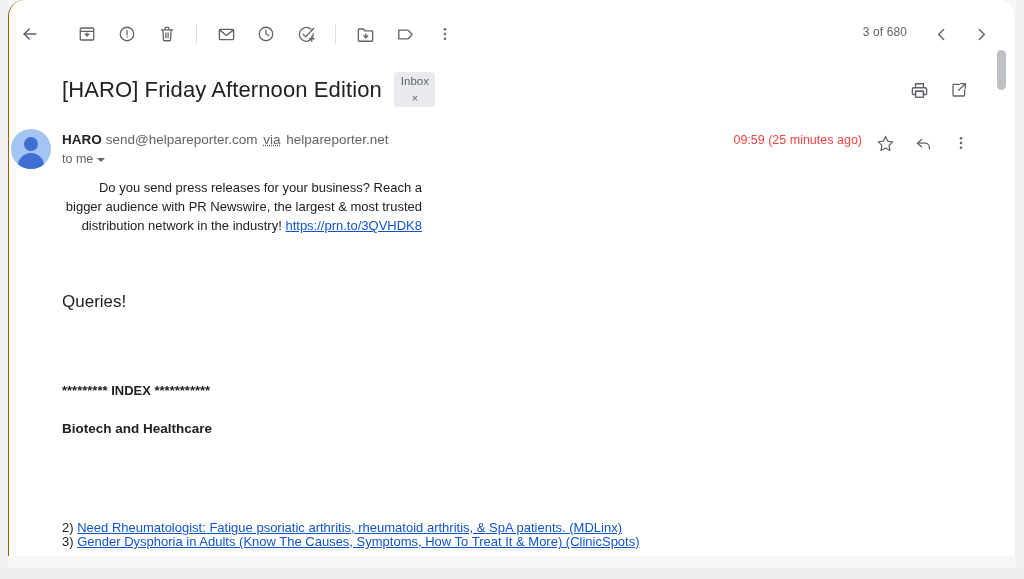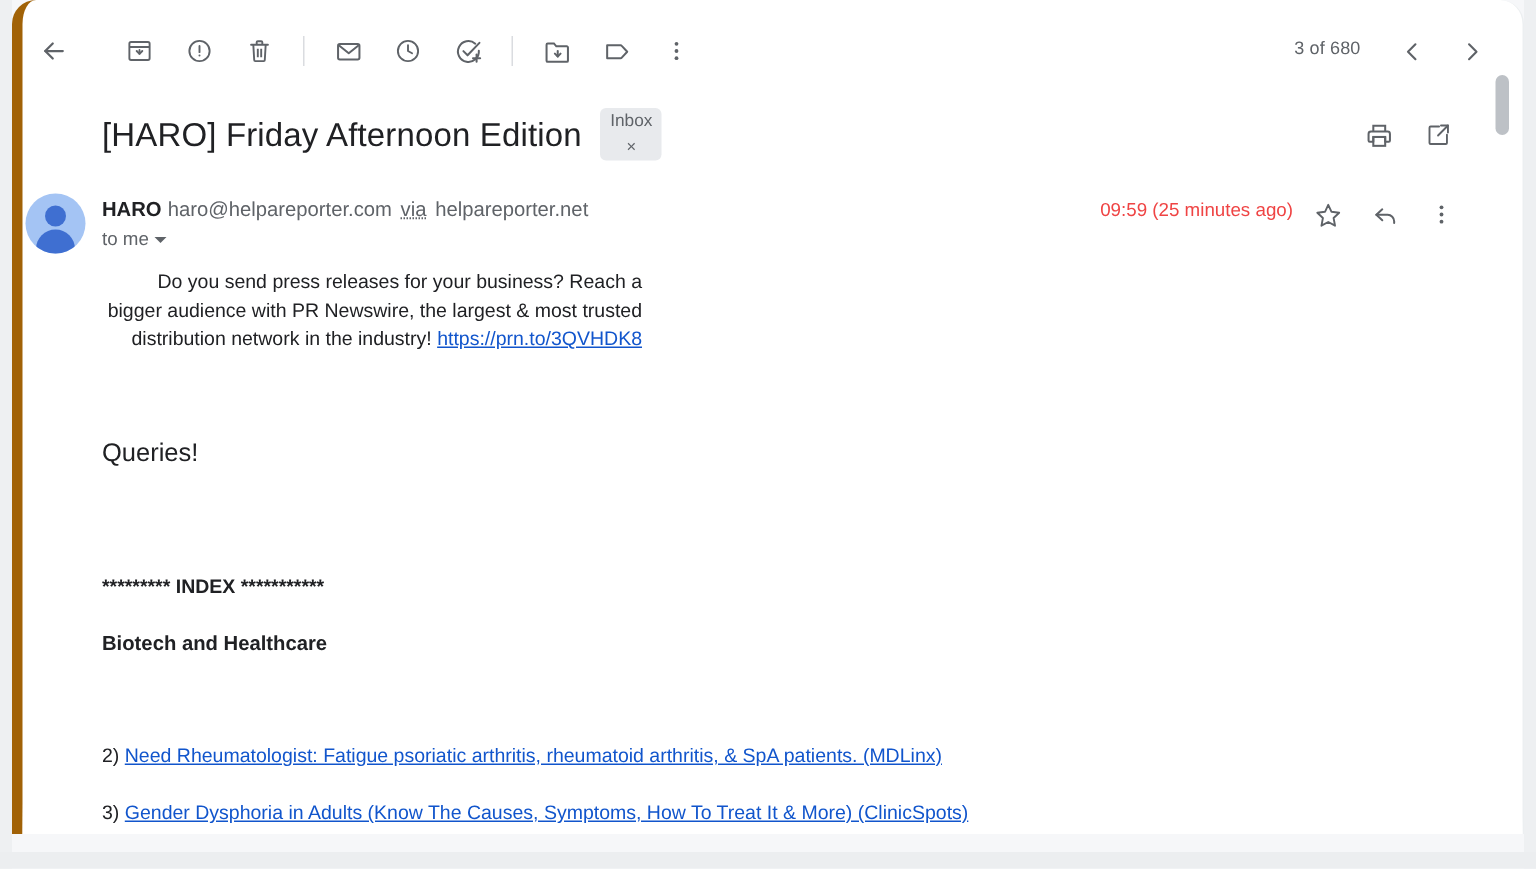--- a/index.html
+++ b/index.html
@@ -15,21 +15,21 @@
     background:#f6f7f9;
   }
   
   .card {
     position:absolute;
     left:8px; top:0px;
     width:1008px; height:556px;
     background:#ffffff;
     border-top-left-radius:16px;
     border-top-right-radius:16px;
-    border-left:7px solid #a16207;
+    border-left:1px solid #a16207;
     border-right:1px solid #eceff1;
   }
   .leftedge {
     position:absolute; left:0; top:0; width:8px; height:579px;
     background:#eef0f2;
   }
   .rightedge {
     position:absolute; right:0; top:0; width:8px; height:579px;
     background:#eef0f2;
   }
@@ -167,21 +167,21 @@
   .cat {
     position:absolute; left:53px; top:421px;
     font-size:13.5px; color:#202124; font-weight:bold;
   }
   .qitem {
     position:absolute; left:53px;
     font-size:13px; color:#202124; white-space:nowrap;
   }
   .qitem a { color:#1155cc; text-decoration:underline; cursor:pointer; }
   #q0 { top:458px; }
-  #q1 { top:496px; }
+  #q1 { top:520px; }
   #q2 { top:534px;text-align:center; }
 
   
   .scrollbar {
     position:absolute; right:9px; top:50px;
     width:9px; height:518px;
     background:transparent;
   }
   .thumb {
     position:absolute; top:0; left:0; width:9px; height:40px;
@@ -310,21 +310,21 @@
         </svg>
       </div>
     </div>
 
     <div class="avatar">
       <div class="head"></div>
       <div class="body"></div>
     </div>
 
     <div class="senderline">
-      <span class="nm">HARO</span><span>haro@helpareporter.com</span> <span class="via">via</span> <span>helpareporter.net</span>
+      <span class="nm">HARO</span><span>send@helpareporter.com</span> <span class="via">via</span> <span>helpareporter.net</span>
     </div>
 
     <div class="tome">
       <span>to me</span>
       <span class="caret"></span>
     </div>
 
     <div class="timestamp">09:59 (25 minutes ago)</div>
 
     <div class="msgicons">

